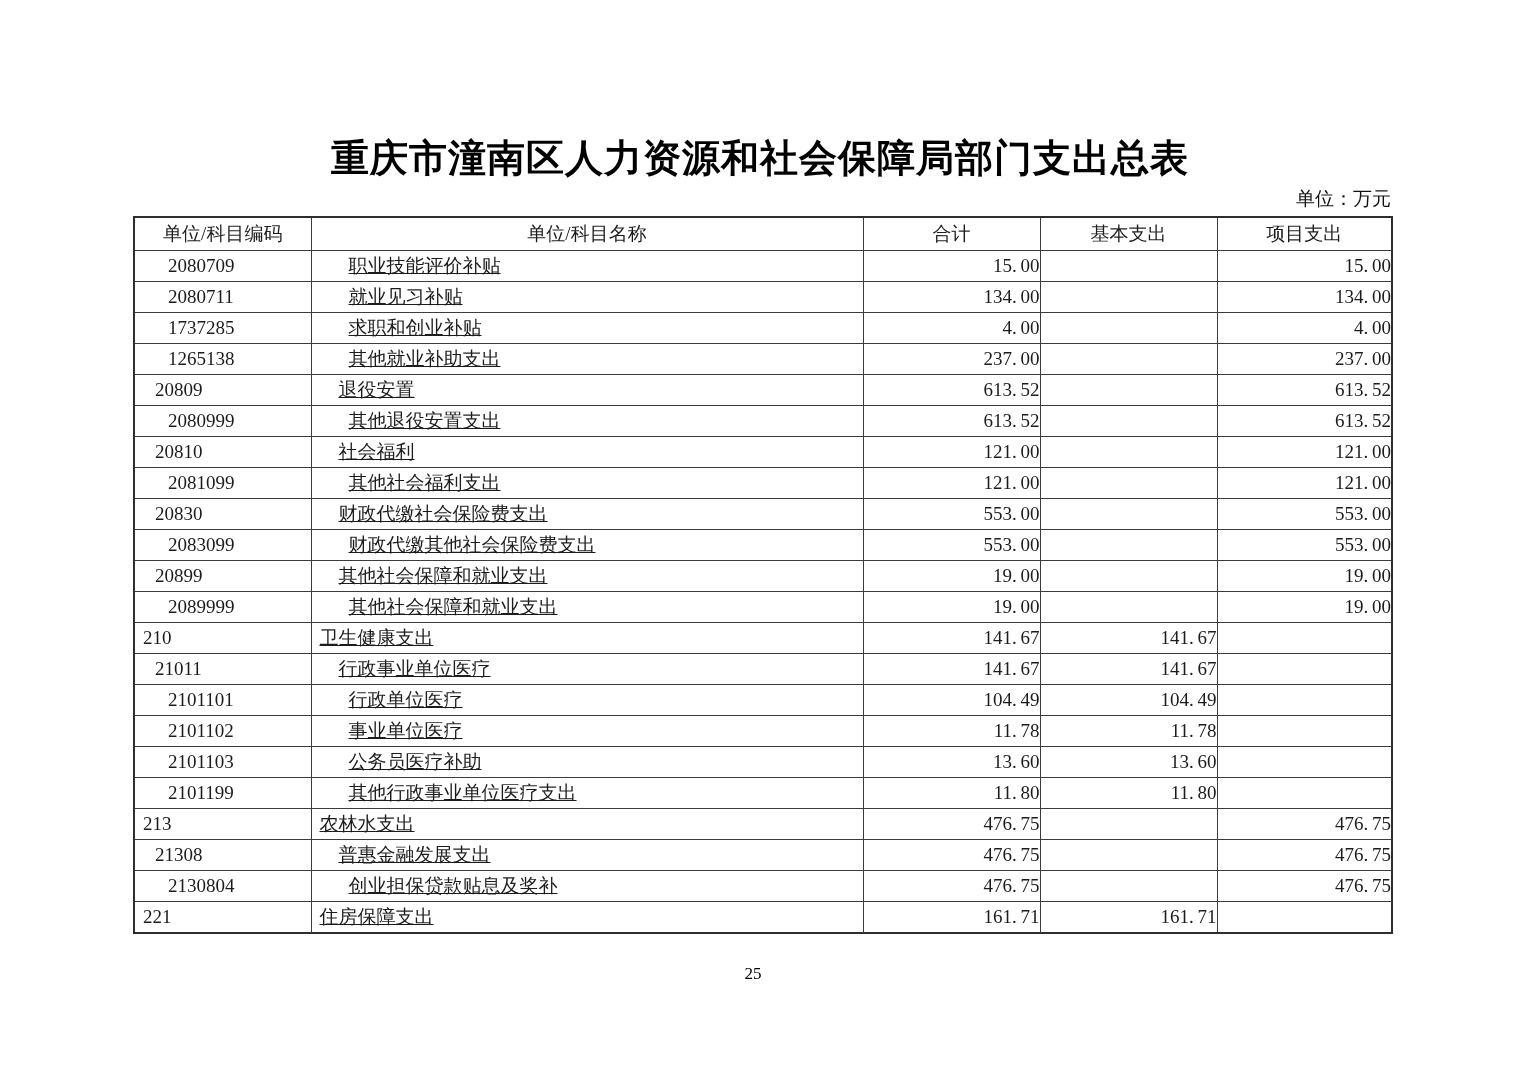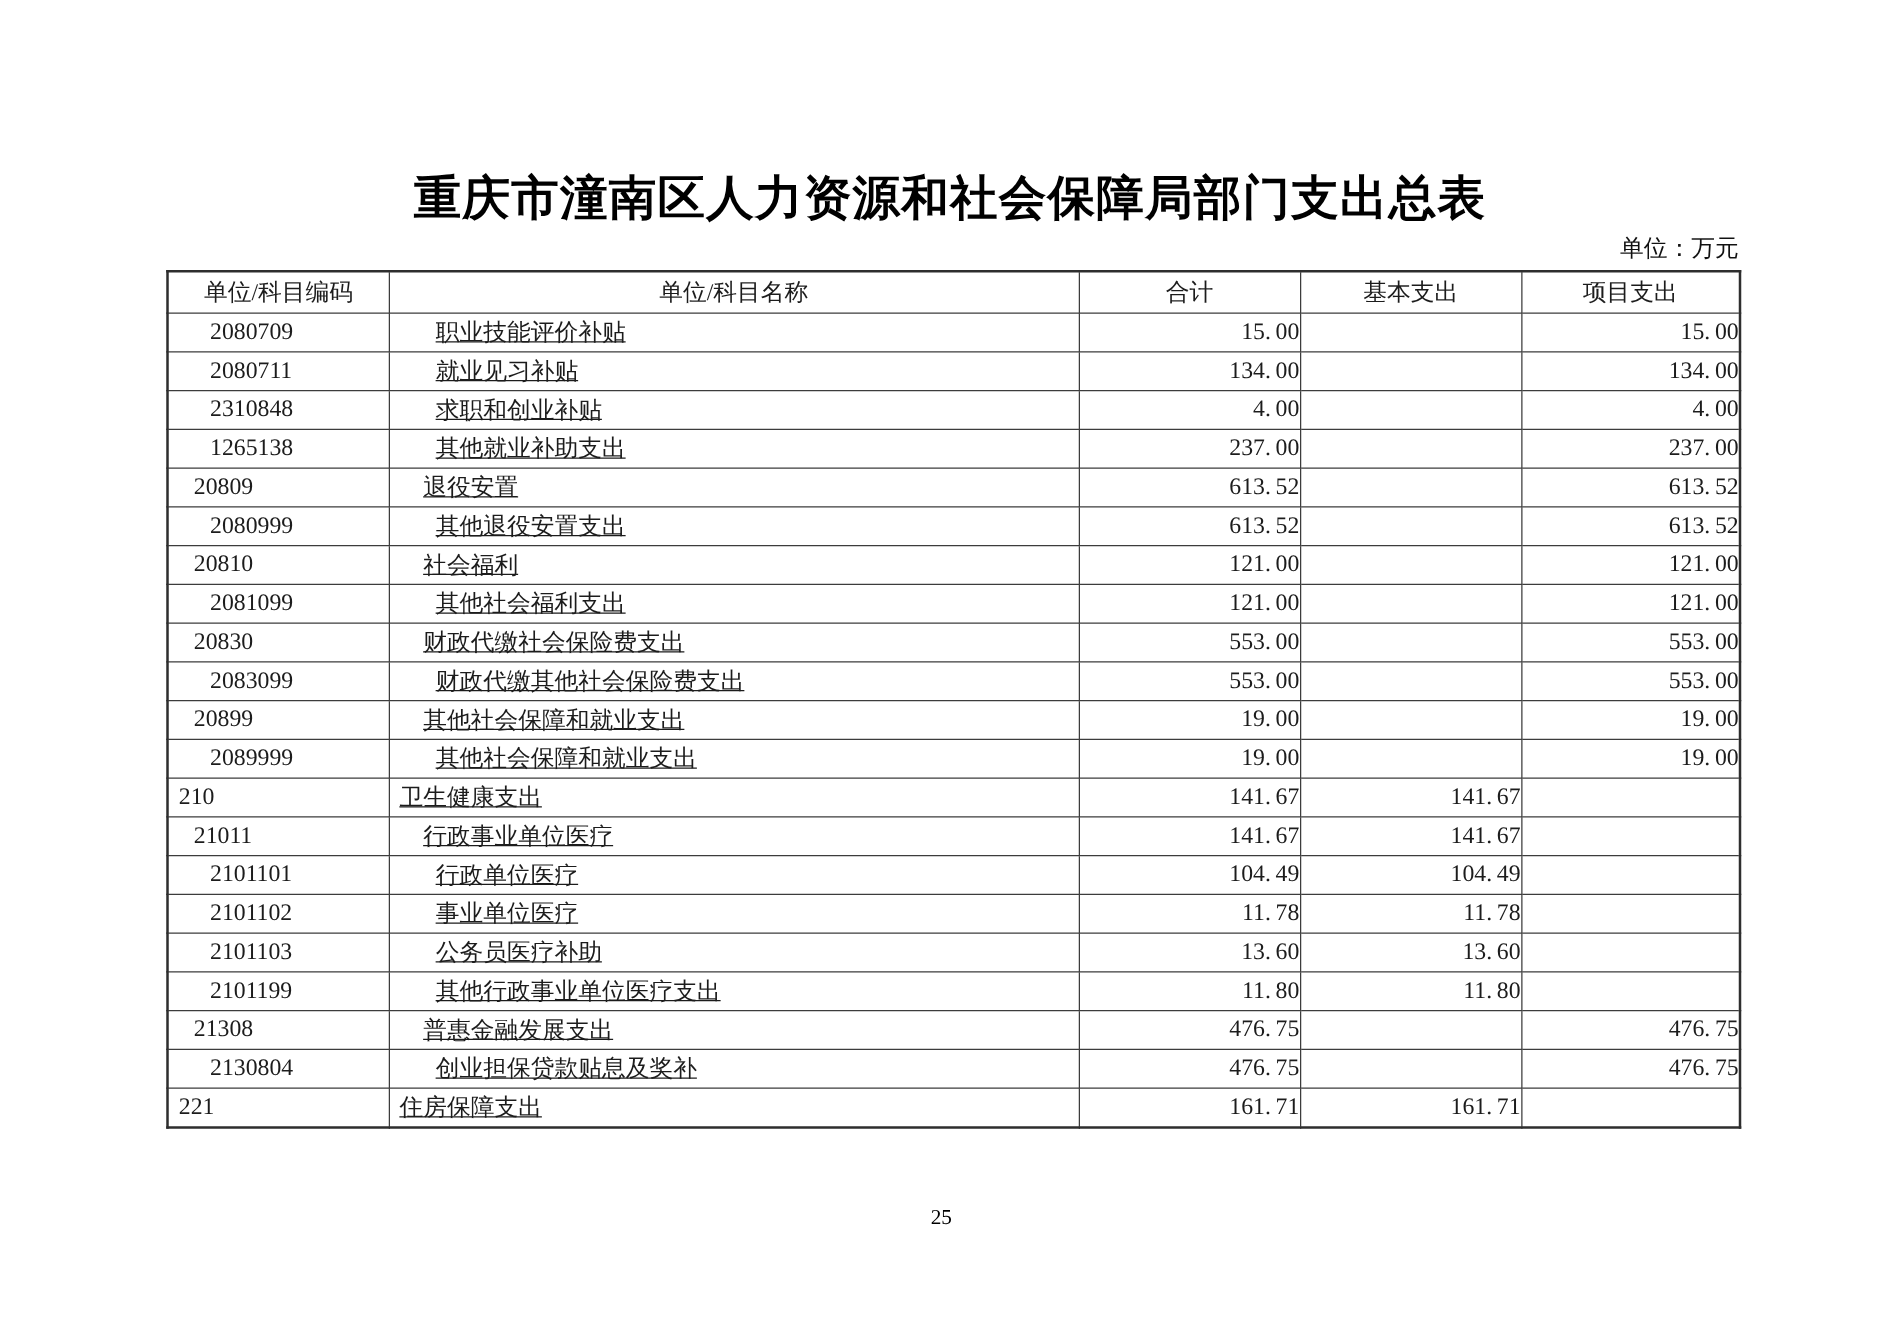--- a/index.html
+++ b/index.html
@@ -112,21 +112,21 @@
         <td class="cell-num">15. 00</td>
       </tr>
       <tr>
         <td class="cell-code lvl2">2080711</td>
         <td class="cell-name lvl2">就业见习补贴</td>
         <td class="cell-num">134. 00</td>
         <td class="cell-num"></td>
         <td class="cell-num">134. 00</td>
       </tr>
       <tr>
-        <td class="cell-code lvl2">2310848</td>
+        <td class="cell-code lvl2">1737285</td>
         <td class="cell-name lvl2">求职和创业补贴</td>
         <td class="cell-num">4. 00</td>
         <td class="cell-num"></td>
         <td class="cell-num">4. 00</td>
       </tr>
       <tr>
         <td class="cell-code lvl2">1265138</td>
         <td class="cell-name lvl2">其他就业补助支出</td>
         <td class="cell-num">237. 00</td>
         <td class="cell-num"></td>
@@ -224,20 +224,27 @@
         <td class="cell-num"></td>
       </tr>
       <tr>
         <td class="cell-code lvl2">2101199</td>
         <td class="cell-name lvl2">其他行政事业单位医疗支出</td>
         <td class="cell-num">11. 80</td>
         <td class="cell-num">11. 80</td>
         <td class="cell-num"></td>
       </tr>
       <tr>
+        <td class="cell-code lvl0">213</td>
+        <td class="cell-name lvl0">农林水支出</td>
+        <td class="cell-num">476. 75</td>
+        <td class="cell-num"></td>
+        <td class="cell-num">476. 75</td>
+      </tr>
+      <tr>
         <td class="cell-code lvl1">21308</td>
         <td class="cell-name lvl1">普惠金融发展支出</td>
         <td class="cell-num">476. 75</td>
         <td class="cell-num"></td>
         <td class="cell-num">476. 75</td>
       </tr>
       <tr>
         <td class="cell-code lvl2">2130804</td>
         <td class="cell-name lvl2">创业担保贷款贴息及奖补</td>
         <td class="cell-num">476. 75</td>

